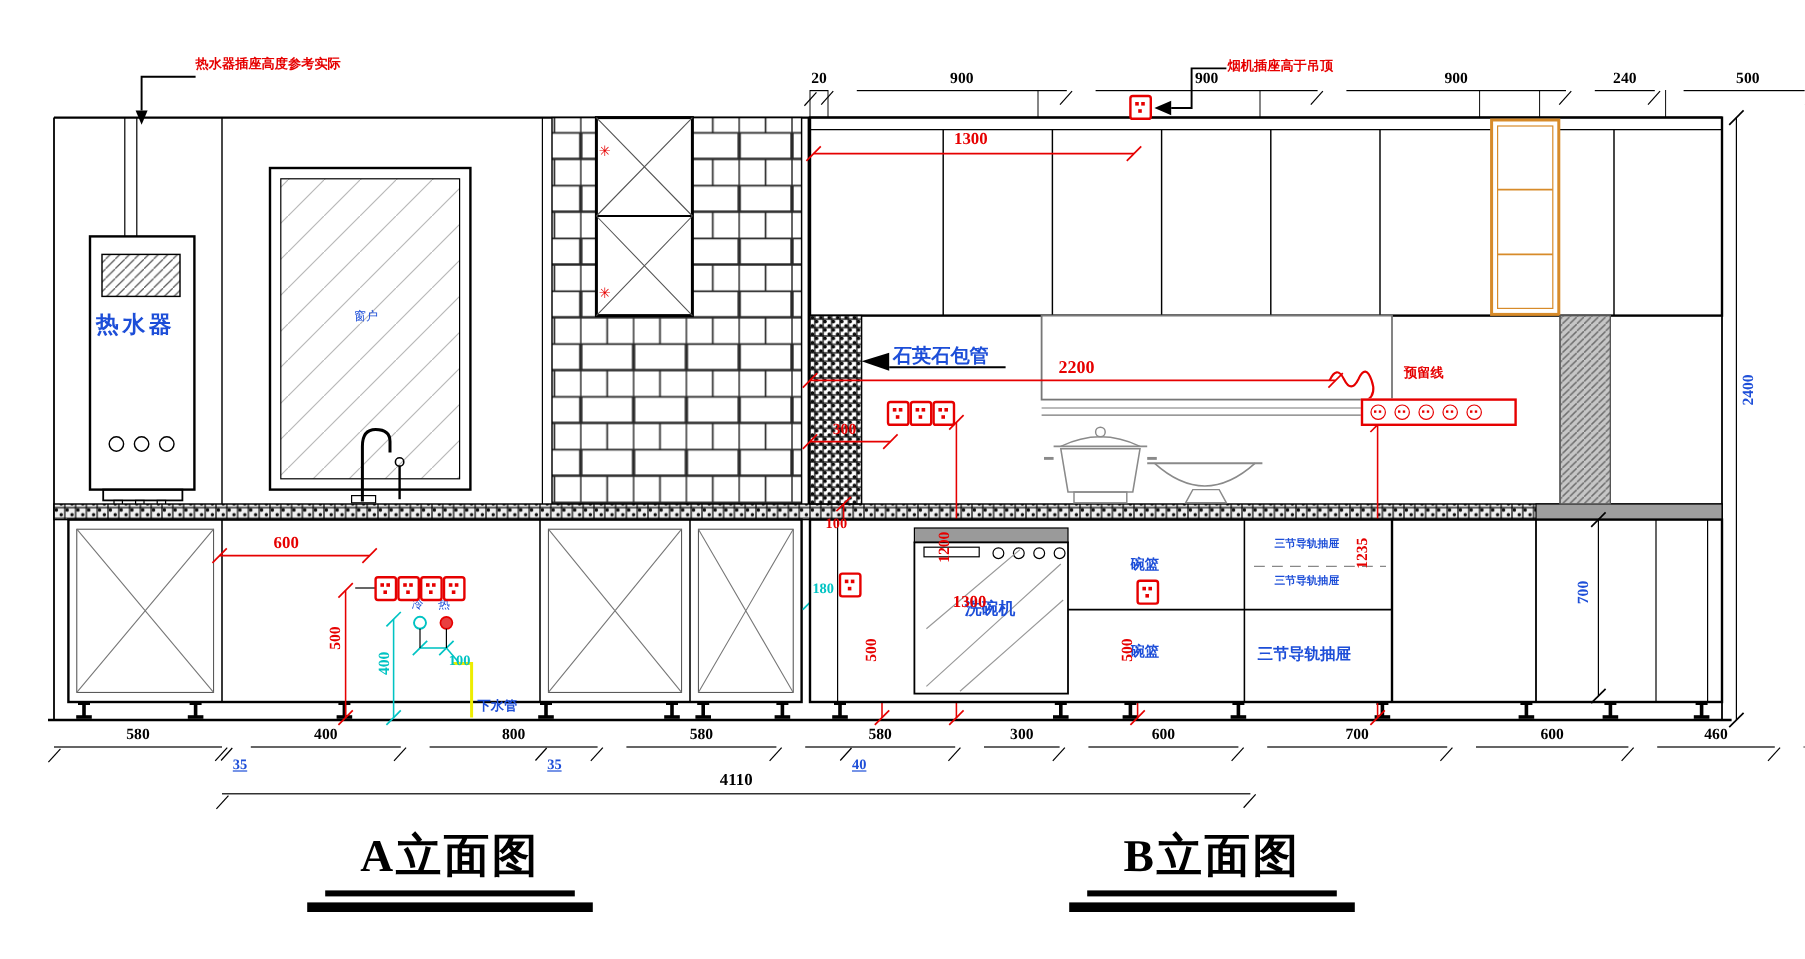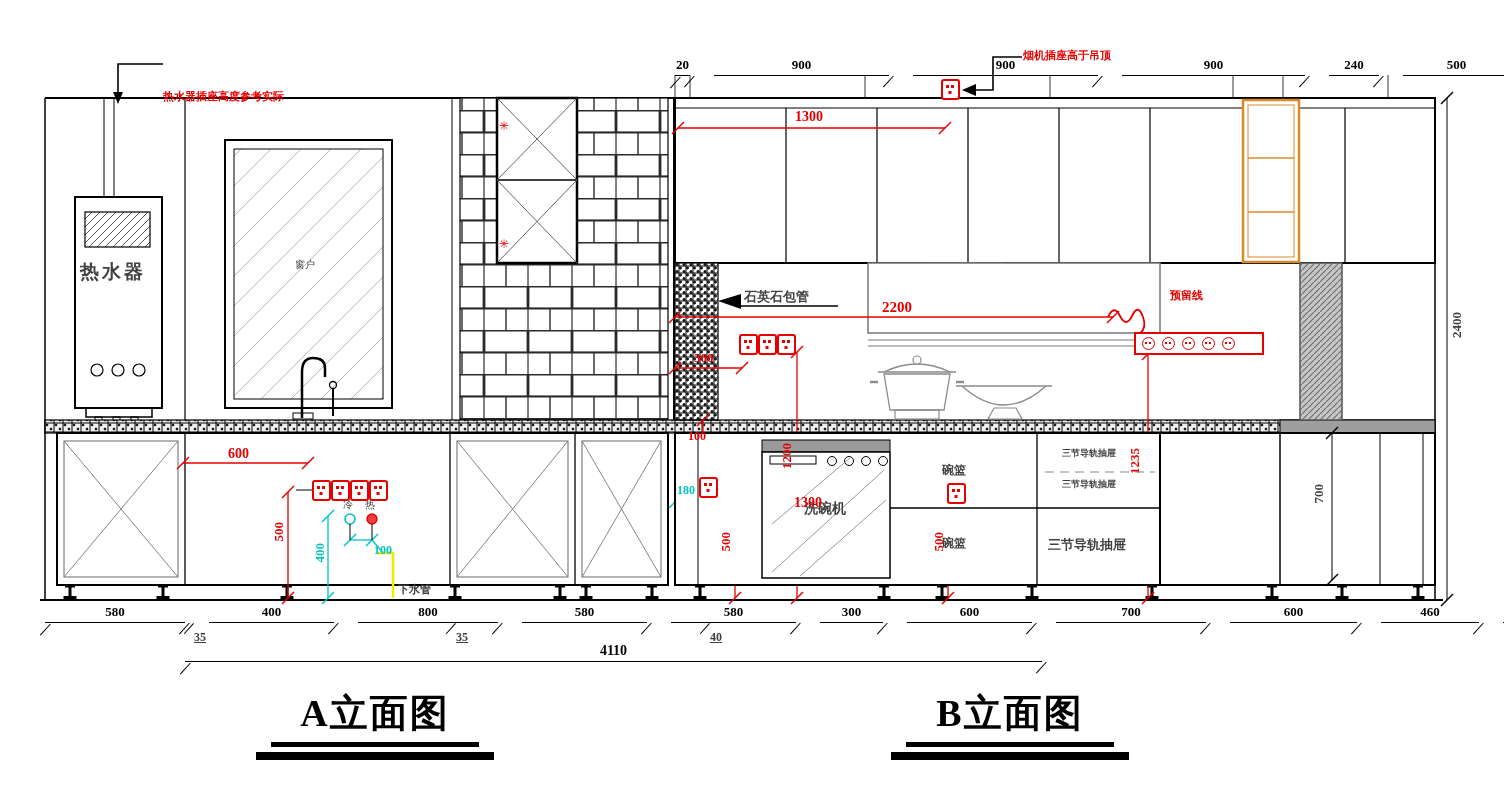--- a/index.html
+++ b/index.html
@@ -1,19 +1,19 @@
 <!DOCTYPE html>
 <html><head>
 <meta charset="utf-8">
 <style>
   html,body{margin:0;padding:0;background:#fff;}
   #stage{position:relative;width:1504px;height:799px;background:#fff;overflow:hidden;
          font-family:"Liberation Serif","DejaVu Serif",serif;}
   .ab{position:absolute;}
-  .lbl{position:absolute;white-space:nowrap;color:#404040;line-height:1;}
+  .lbl{position:absolute;white-space:nowrap;color:#1d4ed8;line-height:1;}
   .b{font-weight:bold;}
   .red{color:#e60000;}
   .cyan{color:#00c3c3;}
   .vlab{writing-mode:vertical-rl;transform:rotate(180deg);}
   
   .dimrow{position:absolute;display:flex;height:16px;gap:24px;}
   .dimrow .seg{position:relative;height:16px;border-bottom:1.3px solid #000;}
   .dimrow .seg::after{content:"";position:absolute;right:-7px;bottom:-7px;width:15px;height:1.4px;
                       background:#000;transform:rotate(-48deg);}
   .dimrow::before{content:"";position:absolute;left:-7px;bottom:-8px;width:15px;height:1.4px;
@@ -300,27 +300,27 @@
   <g>
     <path d="M1022,57 H993 V90 H976" stroke-width="1.6"></path>
     <polygon points="962,90 976,84 976,96" fill="#000" stroke="none"></polygon>
   </g>
 
   <g stroke-width="0.8">
     <path d="M675,75 V98 M690,75 V98 M865,75 V98 M1050,75 V98 M1233,75 V98 M1283,75 V98 M1388,75 V98"></path>
   </g>
 </svg>
 
-<span class="lbl red b" style="left:163px;top:49px;font-size:11px;margin-top:42px;">热水器插座高度参考实际</span>
+<span class="lbl red b" style="left:163px;top:49px;font-size:11px;">热水器插座高度参考实际</span>
 <span class="lbl red b" style="left:1023px;top:50px;font-size:11px;">烟机插座高于吊顶</span>
-<span class="lbl red b" style="left:1170px;top:290px;font-size:11px;">预留线</span>
+<span class="lbl red b" style="left:1170px;top:306px;font-size:11px;">预留线</span>
 
 <span class="lbl b" style="left:80px;top:262px;font-size:19px;letter-spacing:3px;">热水器</span>
 <span class="lbl" style="left:295px;top:260px;font-size:10px;">窗户</span>
-<span class="lbl b" style="left:744px;top:290px;font-size:13px;">石英石包管</span>
+<span class="lbl b" style="left:744px;top:290px;font-size:16px;">石英石包管</span>
 <span class="lbl b" style="left:398px;top:584px;font-size:11px;">下水管</span>
 <span class="lbl" style="left:343px;top:500px;font-size:10px;">冷</span>
 <span class="lbl" style="left:365px;top:500px;font-size:10px;">热</span>
 <span class="lbl b" style="left:804px;top:502px;font-size:14px;">洗碗机</span>
 <span class="lbl b" style="left:942px;top:464px;font-size:12px;">碗篮</span>
 <span class="lbl b" style="left:942px;top:537px;font-size:12px;">碗篮</span>
 <span class="lbl b" style="left:1062px;top:449px;font-size:9px;">三节导轨抽屉</span>
 <span class="lbl b" style="left:1062px;top:480px;font-size:9px;">三节导轨抽屉</span>
 <span class="lbl b" style="left:1048px;top:538px;font-size:13px;">三节导轨抽屉</span>
 

